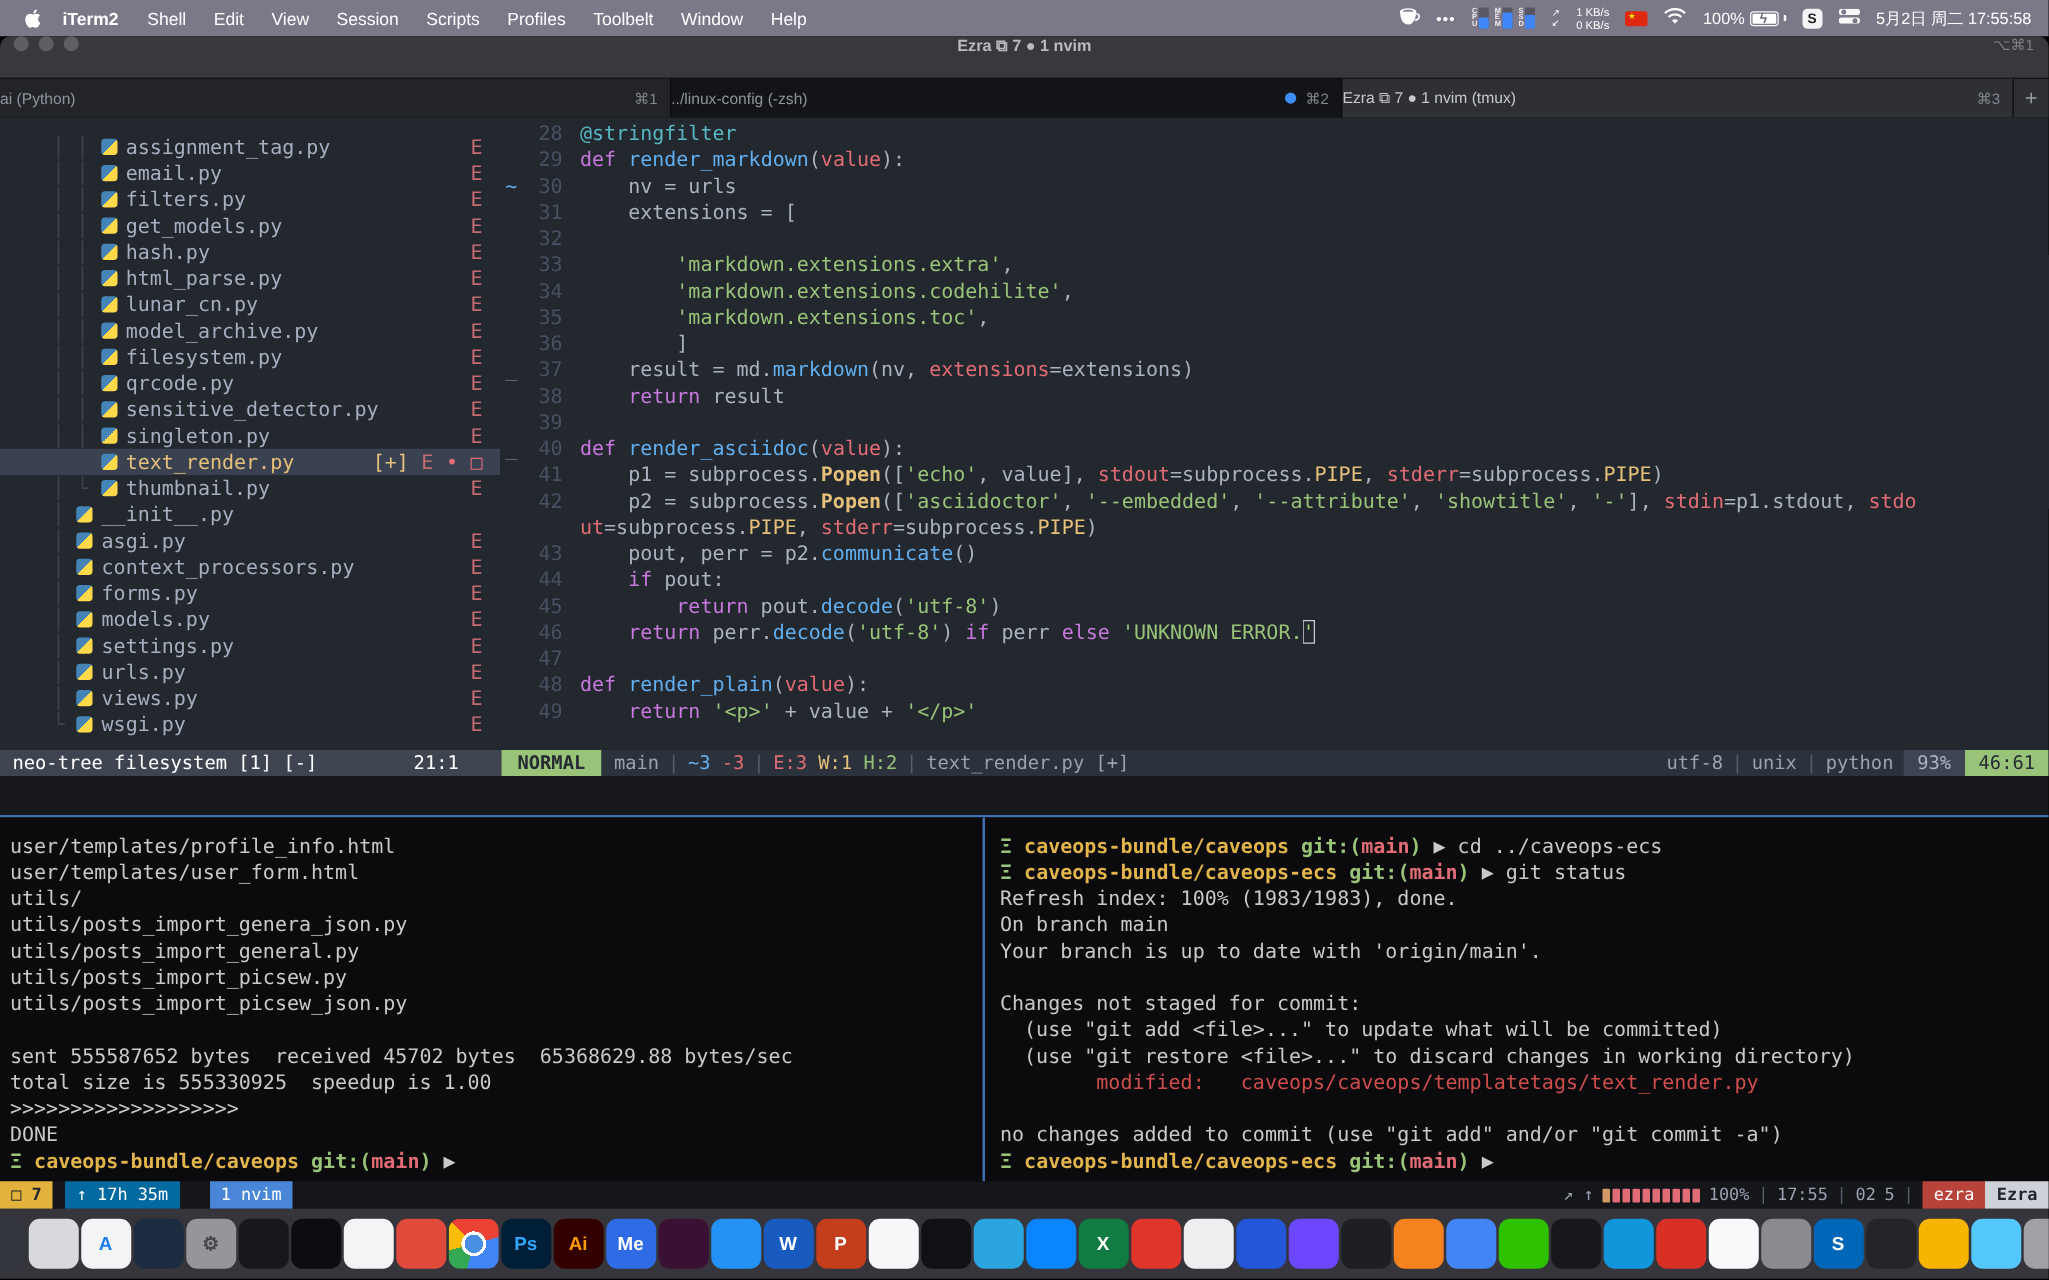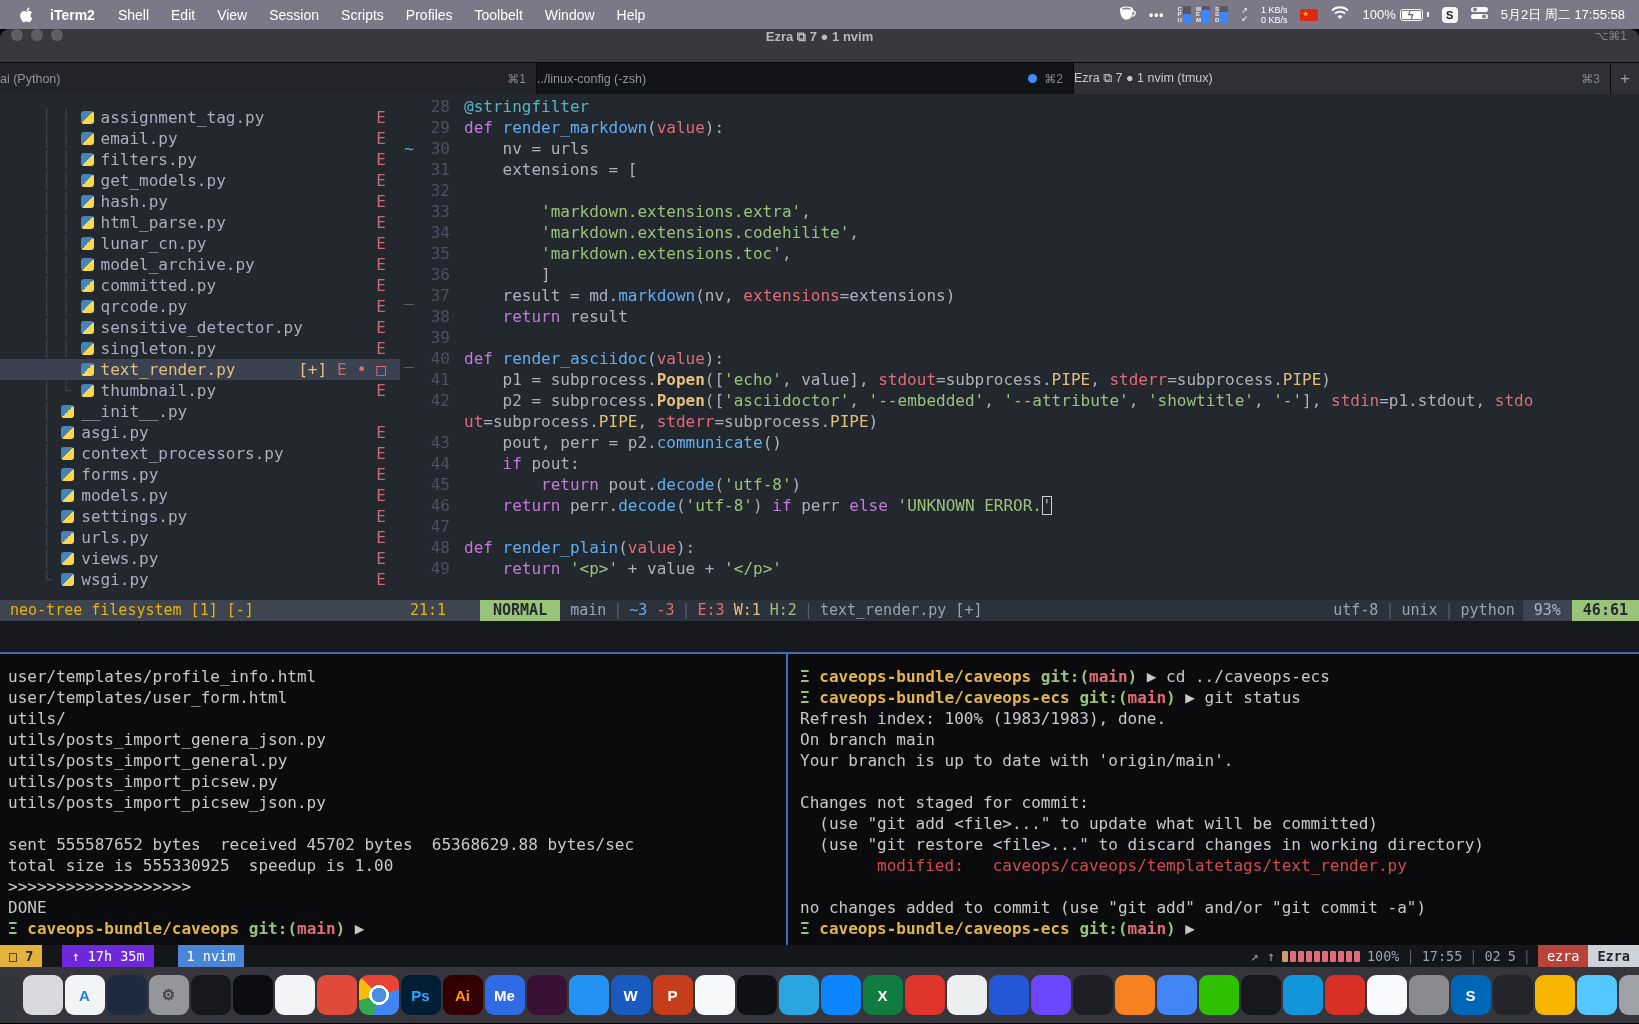--- a/index.html
+++ b/index.html
@@ -66,47 +66,47 @@
   .crow{height:21px;display:flex;white-space:pre;color:#abb2bf}
   .sign{width:18px;text-align:center;color:#61afef}
   .sign.gray{color:#737a8c}
   .lnum{width:32px;text-align:right;color:#495162;margin-right:14px;flex:none}
   .p{color:#abb2bf}.k{color:#c678dd}.f{color:#61afef}.s{color:#98c379}.r{color:#e06c75}
   .y{color:#e5c07b}.Y{color:#e5c07b;font-weight:bold}.c{color:#56b6c2}
   .cur{color:#98c379;box-shadow:inset 0 0 0 1px #c8ccd4}
 
   
   .statusline{height:21px;display:flex;font-size:15px;line-height:21px;flex:none;white-space:pre}
-  .st-left{width:480px;flex:none;background:#3f4550;color:#eab308;display:flex;padding:0 16px 0 10px}
+  .st-left{width:401px;flex:none;background:#3f4550;color:#ffffff;display:flex;padding:0 16px 0 10px}
   .st-left .pos{margin-left:auto;padding-right:18px}
   .st-right{flex:1;background:#2c323c;display:flex;color:#9aa2b1;overflow:hidden}
   .mode{background:#98c379;color:#262b33;font-weight:bold;padding:0 13px;margin-right:10px}
   .sep{color:#565e6b;margin:0 7px}
   .sl-blue{color:#61afef}.sl-red{color:#e06c75}.sl-yel{color:#e5c07b}.sl-grn{color:#98c379}
   .st-spacer{flex:1}
   .pct{background:#3e4452;padding:0 11px;color:#abb2bf}
-  .loc{background:#98c379;color:#262b33;font-weight:bold;padding:0 11px}
+  .loc{background:#98c379;color:#262b33;font-weight:normal;padding:0 11px}
 
   .gapstrip{height:31px;background:#17181c;flex:none}
   .hdiv{height:2px;background:#3f6fae;flex:none}
 
   
   .bottom{display:flex;height:291px;background:#0b0b0d;font-size:16px;line-height:21px;color:#c9c9c9;flex:none}
   .pane-left{width:786px;flex:none;padding:12px 0 0 8px;white-space:pre;overflow:hidden}
   .vdiv{width:2px;background:#3f6fae;flex:none}
   .pane-right{flex:1;padding:12px 0 0 12px;white-space:pre;overflow:hidden}
   .tline{height:21px}
   .tg{color:#98c379;font-weight:bold}.td{color:#e2b44c;font-weight:bold}
   .tb{color:#e06c75;font-weight:bold}.tr{color:#cf4d4d}.tp{color:#c9c9c9}
 
   
   .tmuxbar{height:22px;background:#15161a;display:flex;align-items:center;font-family:"DejaVu Sans Mono","Liberation Mono",monospace;font-size:13.5px;color:#9aa2b1;flex:none}
   .chip{height:22px;line-height:22px;padding:0 9px;white-space:pre}
   .chip-session{background:#e2b23c;color:#23252a;font-weight:bold}
-  .chip-uptime{background:#6d28d9;color:#fff;margin-left:20px}
+  .chip-uptime{background:#0369a1;color:#fff;margin-left:10px}
   .chip-window{background:#4a86d8;color:#fff;margin-left:24px}
   .tm-right{margin-left:auto;display:flex;align-items:center;gap:7px}
   .cells{display:flex;gap:2px}
   .cell{width:6px;height:11px;background:#e06c75;border-radius:1px}
   .cell:first-child{background:#d19a66}
   .tmsep{color:#565e6b}
   .chip-host1{background:#b8433a;color:#fff}
   .chip-host2{background:#cdd1d8;color:#22252a;font-weight:bold}
 
   
@@ -255,21 +255,21 @@
   <div class="nvim mono">
     <div class="tree">
         <div class="trow"><span class="guide">│ │ </span><span class="pyicon"></span><span class="fname">assignment_tag.py</span><span class="tspacer"></span><span class="badge-e">E</span></div>
         <div class="trow"><span class="guide">│ │ </span><span class="pyicon"></span><span class="fname">email.py</span><span class="tspacer"></span><span class="badge-e">E</span></div>
         <div class="trow"><span class="guide">│ │ </span><span class="pyicon"></span><span class="fname">filters.py</span><span class="tspacer"></span><span class="badge-e">E</span></div>
         <div class="trow"><span class="guide">│ │ </span><span class="pyicon"></span><span class="fname">get_models.py</span><span class="tspacer"></span><span class="badge-e">E</span></div>
         <div class="trow"><span class="guide">│ │ </span><span class="pyicon"></span><span class="fname">hash.py</span><span class="tspacer"></span><span class="badge-e">E</span></div>
         <div class="trow"><span class="guide">│ │ </span><span class="pyicon"></span><span class="fname">html_parse.py</span><span class="tspacer"></span><span class="badge-e">E</span></div>
         <div class="trow"><span class="guide">│ │ </span><span class="pyicon"></span><span class="fname">lunar_cn.py</span><span class="tspacer"></span><span class="badge-e">E</span></div>
         <div class="trow"><span class="guide">│ │ </span><span class="pyicon"></span><span class="fname">model_archive.py</span><span class="tspacer"></span><span class="badge-e">E</span></div>
-        <div class="trow"><span class="guide">│ │ </span><span class="pyicon"></span><span class="fname">committed.py</span><span class="tspacer"></span><span class="badge-e">E</span></div>
+        <div class="trow"><span class="guide">│ │ </span><span class="pyicon"></span><span class="fname">filesystem.py</span><span class="tspacer"></span><span class="badge-e">E</span></div>
         <div class="trow"><span class="guide">│ │ </span><span class="pyicon"></span><span class="fname">qrcode.py</span><span class="tspacer"></span><span class="badge-e">E</span></div>
         <div class="trow"><span class="guide">│ │ </span><span class="pyicon"></span><span class="fname">sensitive_detector.py</span><span class="tspacer"></span><span class="badge-e">E</span></div>
         <div class="trow"><span class="guide">│ │ </span><span class="pyicon"></span><span class="fname">singleton.py</span><span class="tspacer"></span><span class="badge-e">E</span></div>
         <div class="trow sel"><span class="guide">│ │ </span><span class="pyicon"></span><span class="fname">text_render.py</span><span class="tspacer"></span><span class="tplus">[+]</span><span class="badge-e">E</span><span class="tdot">•</span><span class="tbox">□</span></div>
         <div class="trow"><span class="guide">│ └ </span><span class="pyicon"></span><span class="fname">thumbnail.py</span><span class="tspacer"></span><span class="badge-e">E</span></div>
         <div class="trow"><span class="guide">│ </span><span class="pyicon"></span><span class="fname">__init__.py</span><span class="tspacer"></span></div>
         <div class="trow"><span class="guide">│ </span><span class="pyicon"></span><span class="fname">asgi.py</span><span class="tspacer"></span><span class="badge-e">E</span></div>
         <div class="trow"><span class="guide">│ </span><span class="pyicon"></span><span class="fname">context_processors.py</span><span class="tspacer"></span><span class="badge-e">E</span></div>
         <div class="trow"><span class="guide">│ </span><span class="pyicon"></span><span class="fname">forms.py</span><span class="tspacer"></span><span class="badge-e">E</span></div>
         <div class="trow"><span class="guide">│ </span><span class="pyicon"></span><span class="fname">models.py</span><span class="tspacer"></span><span class="badge-e">E</span></div>

